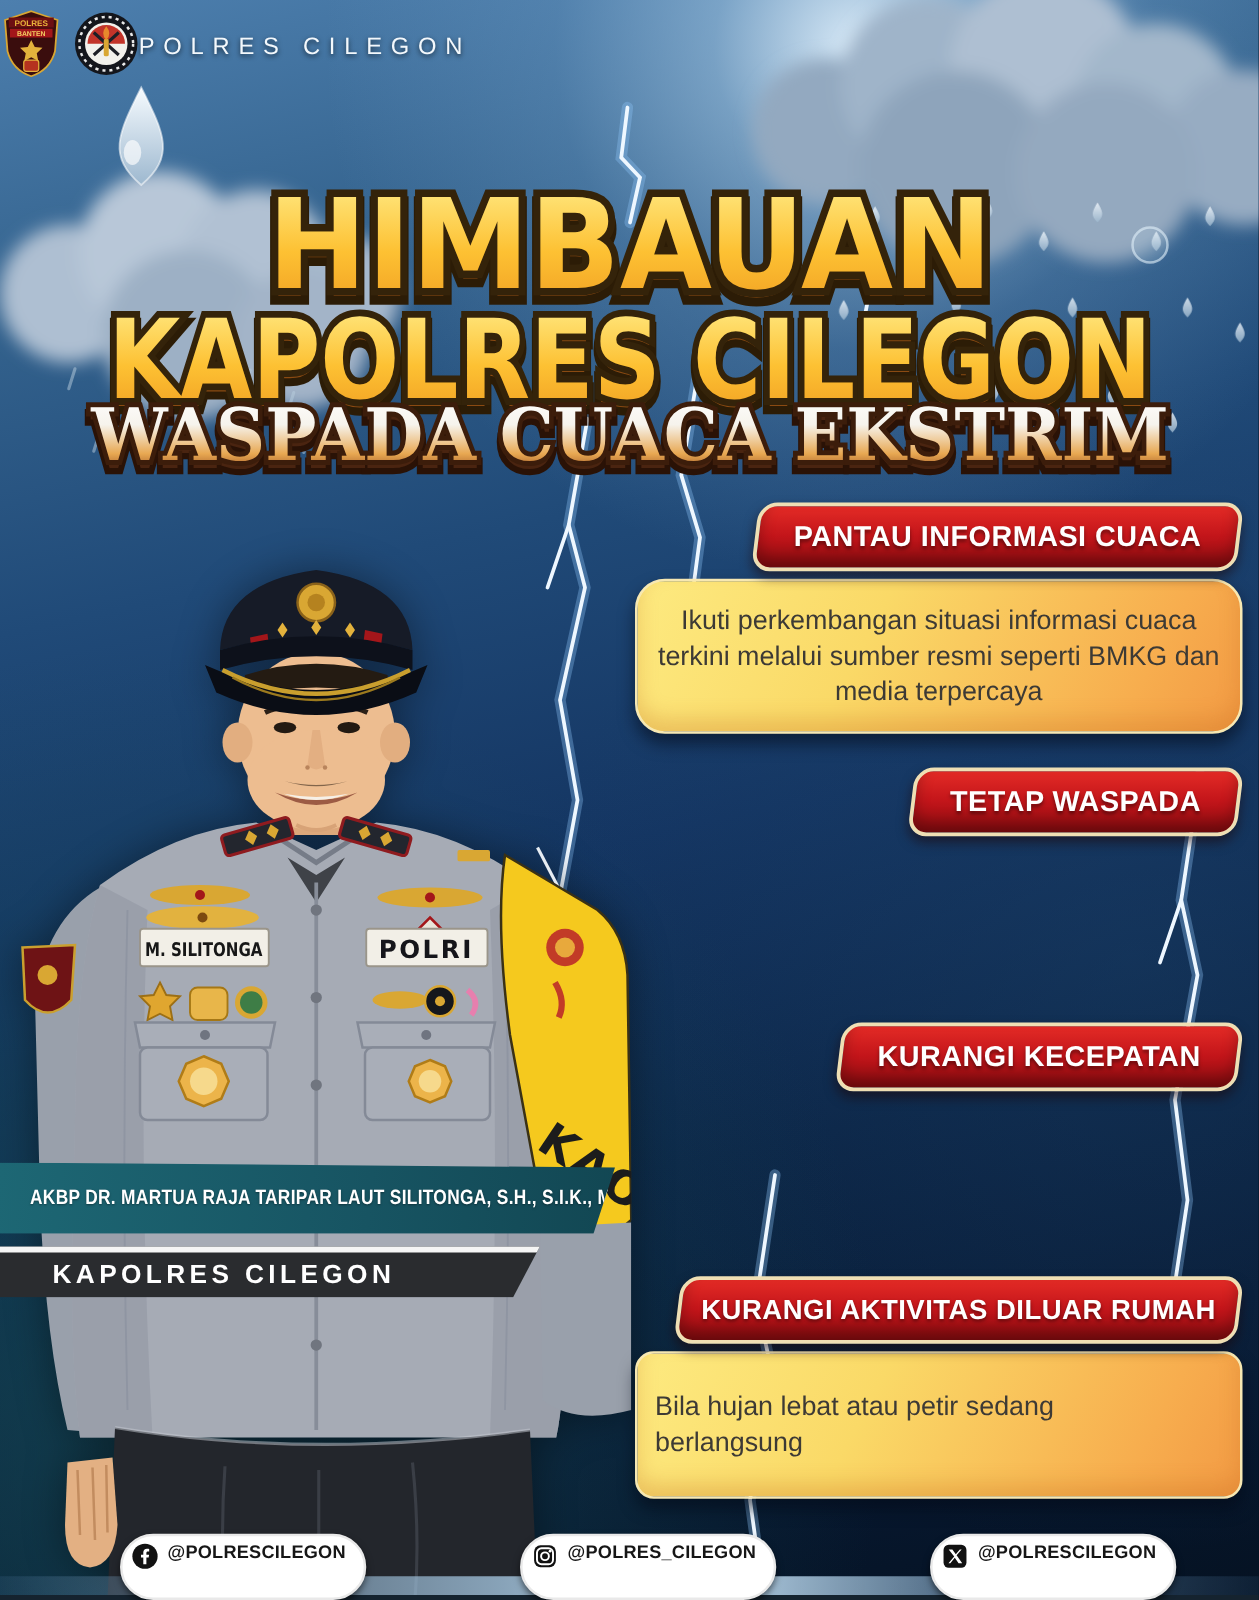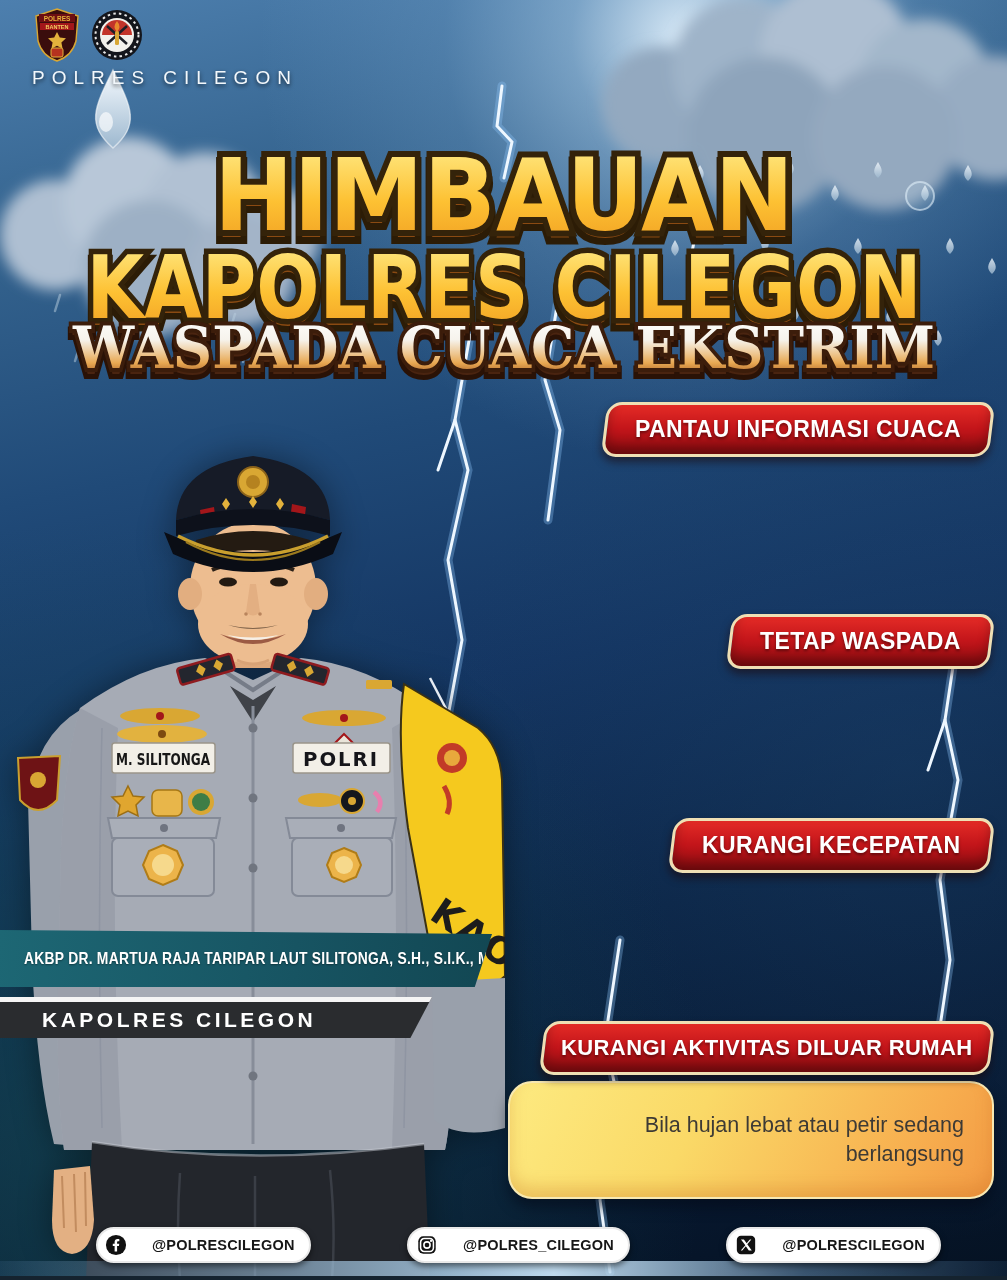--- a/index.html
+++ b/index.html
@@ -6,21 +6,21 @@
   .poster{position:relative;width:1007px;height:1280px;overflow:hidden;
     font-family:"Liberation Sans",sans-serif;
     background:
       radial-gradient(circle at 68% 3%, rgba(224,240,252,.95) 0%, rgba(170,205,233,.55) 8%, rgba(120,165,205,.28) 17%, rgba(120,165,205,0) 30%),
       radial-gradient(circle at 10% 88%, rgba(24,84,90,.55) 0%, rgba(24,84,90,0) 42%),
       radial-gradient(circle at 90% 60%, rgba(30,70,110,.35) 0%, rgba(30,70,110,0) 40%),
       linear-gradient(168deg,#4d7fae 0%,#35648f 16%,#204a78 34%,#143562 52%,#0b2445 70%,#071830 88%,#051222 100%);}
   .layer{position:absolute;left:0;top:0;pointer-events:none;}
 
   
-  .brand-bar{position:absolute;top:8px;left:0;right:0;display:flex;flex-direction:column;align-items:flex-start;z-index:6;margin-left:32px;}
+  .brand-bar{position:absolute;top:8px;left:0;right:0;display:flex;align-items:center;z-index:6;}
   .logos{display:flex;align-items:center;gap:9px;}
   .brand-name{margin-top:5px;color:#f3f8fc;font-size:19px;letter-spacing:7px;font-weight:500;
     text-shadow:0 2px 4px rgba(0,0,0,.65);}
 
   
   .title-wrap{position:absolute;top:138px;left:0;width:1007px;z-index:5;}
 
   
   .card{position:absolute;left:508px;width:486px;display:flex;flex-direction:column;align-items:flex-end;z-index:6;}
   .card-header{transform:skewX(-7deg);background:linear-gradient(180deg,#e42b26 0%,#c3151a 48%,#8e0c10 100%);
@@ -29,39 +29,39 @@
   .card-header span{display:block;transform:skewX(7deg);color:#fff;font-weight:bold;font-size:23px;
     letter-spacing:.4px;text-shadow:0 2px 3px rgba(0,0,0,.45);white-space:nowrap;}
   .card-header.tight{padding:11px 16px;}
   .card-header.tight span{font-size:22px;}
   .card-body{margin-top:6px;width:100%;box-sizing:border-box;border-radius:24px;
     background:linear-gradient(118deg,#fdea80 0%,#fad967 38%,#f7ad4e 82%,#f29a44 100%);
     border:2px solid #f7e8b2;
     box-shadow:0 8px 13px rgba(4,10,22,.55), inset 0 -10px 16px rgba(198,108,28,.28);
     padding:17px 14px;color:#3d3a35;font-size:21.5px;line-height:1.33;text-align:center;font-weight:500;}
   .card-body.right{min-height:118px;display:flex;align-items:center;justify-content:flex-end;
-    text-align:right;padding-right:28px;}
+    text-align:left;padding-right:28px;border-radius:15px;}
 
   
   .name-banner{position:absolute;top:930px;left:0;width:492px;height:57px;z-index:7;
     background:linear-gradient(95deg,#1d6774 0%,#175462 60%,#124753 100%);
     clip-path:polygon(0 0,100% 7%,96.5% 100%,0 100%);
     display:flex;align-items:center;padding-left:24px;box-sizing:border-box;}
   .name-banner span{color:#fff;font-size:16.5px;font-weight:bold;letter-spacing:.3px;white-space:nowrap;
     transform:scaleX(.84);transform-origin:left center;text-shadow:0 1px 2px rgba(0,0,0,.4);}
   .pos-banner{position:absolute;top:997px;left:0;width:432px;height:41px;z-index:7;
     background:#2a2c2f;border-top:5px solid #f5f5f5;
     clip-path:polygon(0 0,100% 0,95% 100%,0 100%);
     display:flex;align-items:center;padding-left:42px;box-sizing:border-box;}
   .pos-banner span{color:#fff;font-weight:bold;font-size:21px;letter-spacing:3.5px;}
 
   
   .social{position:absolute;left:96px;right:66px;top:1227px;display:flex;justify-content:space-between;z-index:9;}
-  .pill{display:flex;align-items:center;gap:25px;background:#fff;border-radius:999px;
-    padding:5px 14px 5px 7px;border:2px solid #e9e9e9;box-shadow:0 3px 6px rgba(0,0,0,.55);}
+  .pill{display:flex;align-items:flex-start;gap:7px;background:#fff;border-radius:999px;
+    padding:5px 14px 22px 7px;border:2px solid #e9e9e9;box-shadow:0 3px 6px rgba(0,0,0,.55);}
   .pill .handle{font-weight:bold;font-size:14.5px;color:#161616;letter-spacing:.2px;white-space:nowrap;}
   .pill svg{display:block;}
 
   .bottom-strip{position:absolute;left:0;right:0;bottom:0;height:15px;z-index:8;
     background:linear-gradient(90deg,rgba(60,100,135,.25) 0%,rgba(170,205,232,.75) 40%,rgba(200,228,248,.95) 55%,rgba(110,150,185,.5) 80%,rgba(35,65,95,.3) 100%);
     border-bottom:4px solid #15232f;}
 </style>
 </head>
 <body>
 
@@ -354,20 +354,21 @@
     <span>AKBP DR. MARTUA RAJA TARIPAR LAUT SILITONGA, S.H., S.I.K., M.SI</span>
   </div>
   <div class="pos-banner">
     <span>KAPOLRES CILEGON</span>
   </div>
 
   <div class="card" style="top:402px;">
     <div class="card-header">
         <span>PANTAU INFORMASI CUACA</span>
       </div>
+    <div class="card-body">Ikuti perkembangan situasi informasi cuaca terkini melalui sumber resmi seperti BMKG dan media terpercaya</div>
   </div>
   <div class="card" style="top:614px;">
     <div class="card-header">
         <span>TETAP WASPADA</span>
       </div>
   </div>
   <div class="card" style="top:818px;">
     <div class="card-header">
         <span>KURANGI KECEPATAN</span>
       </div>

